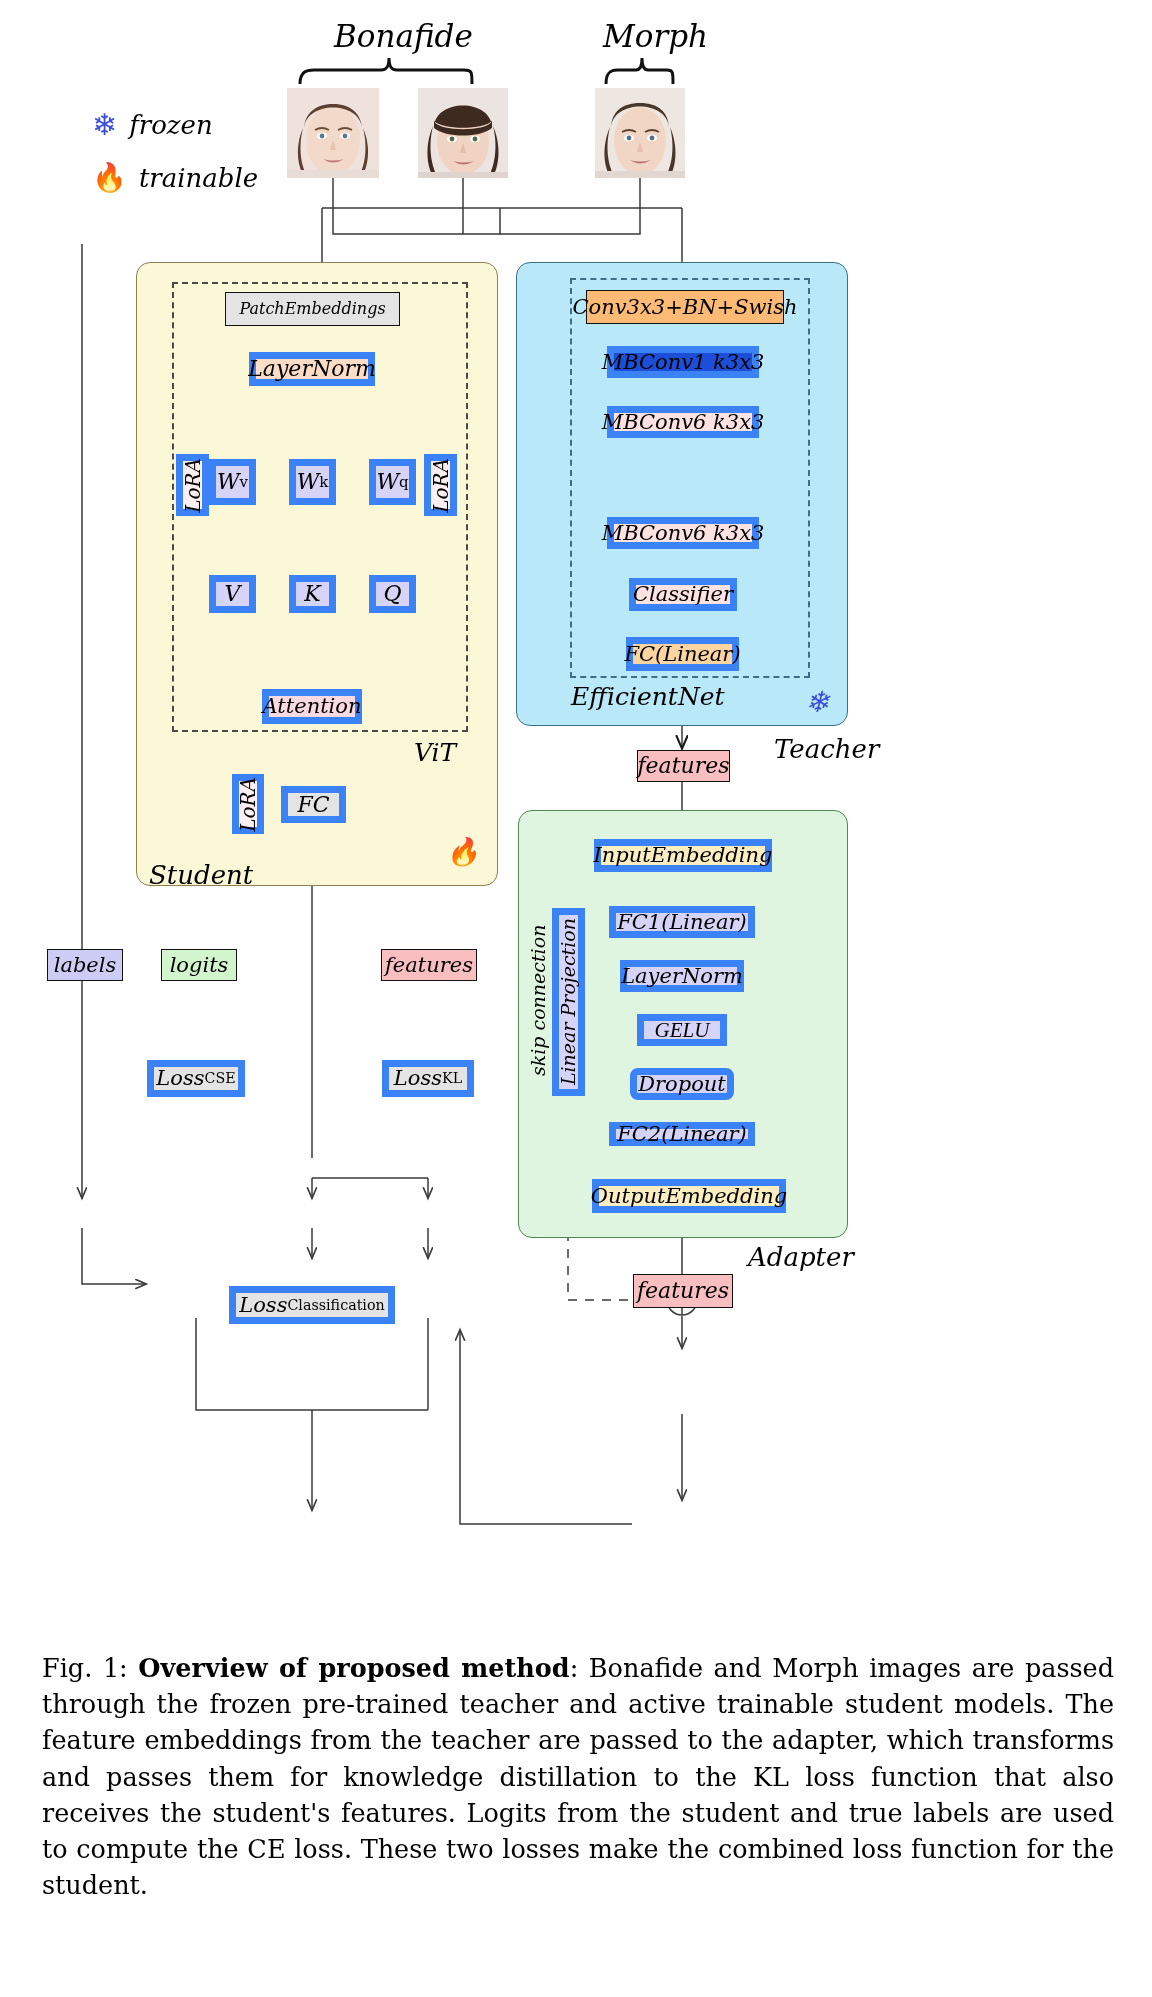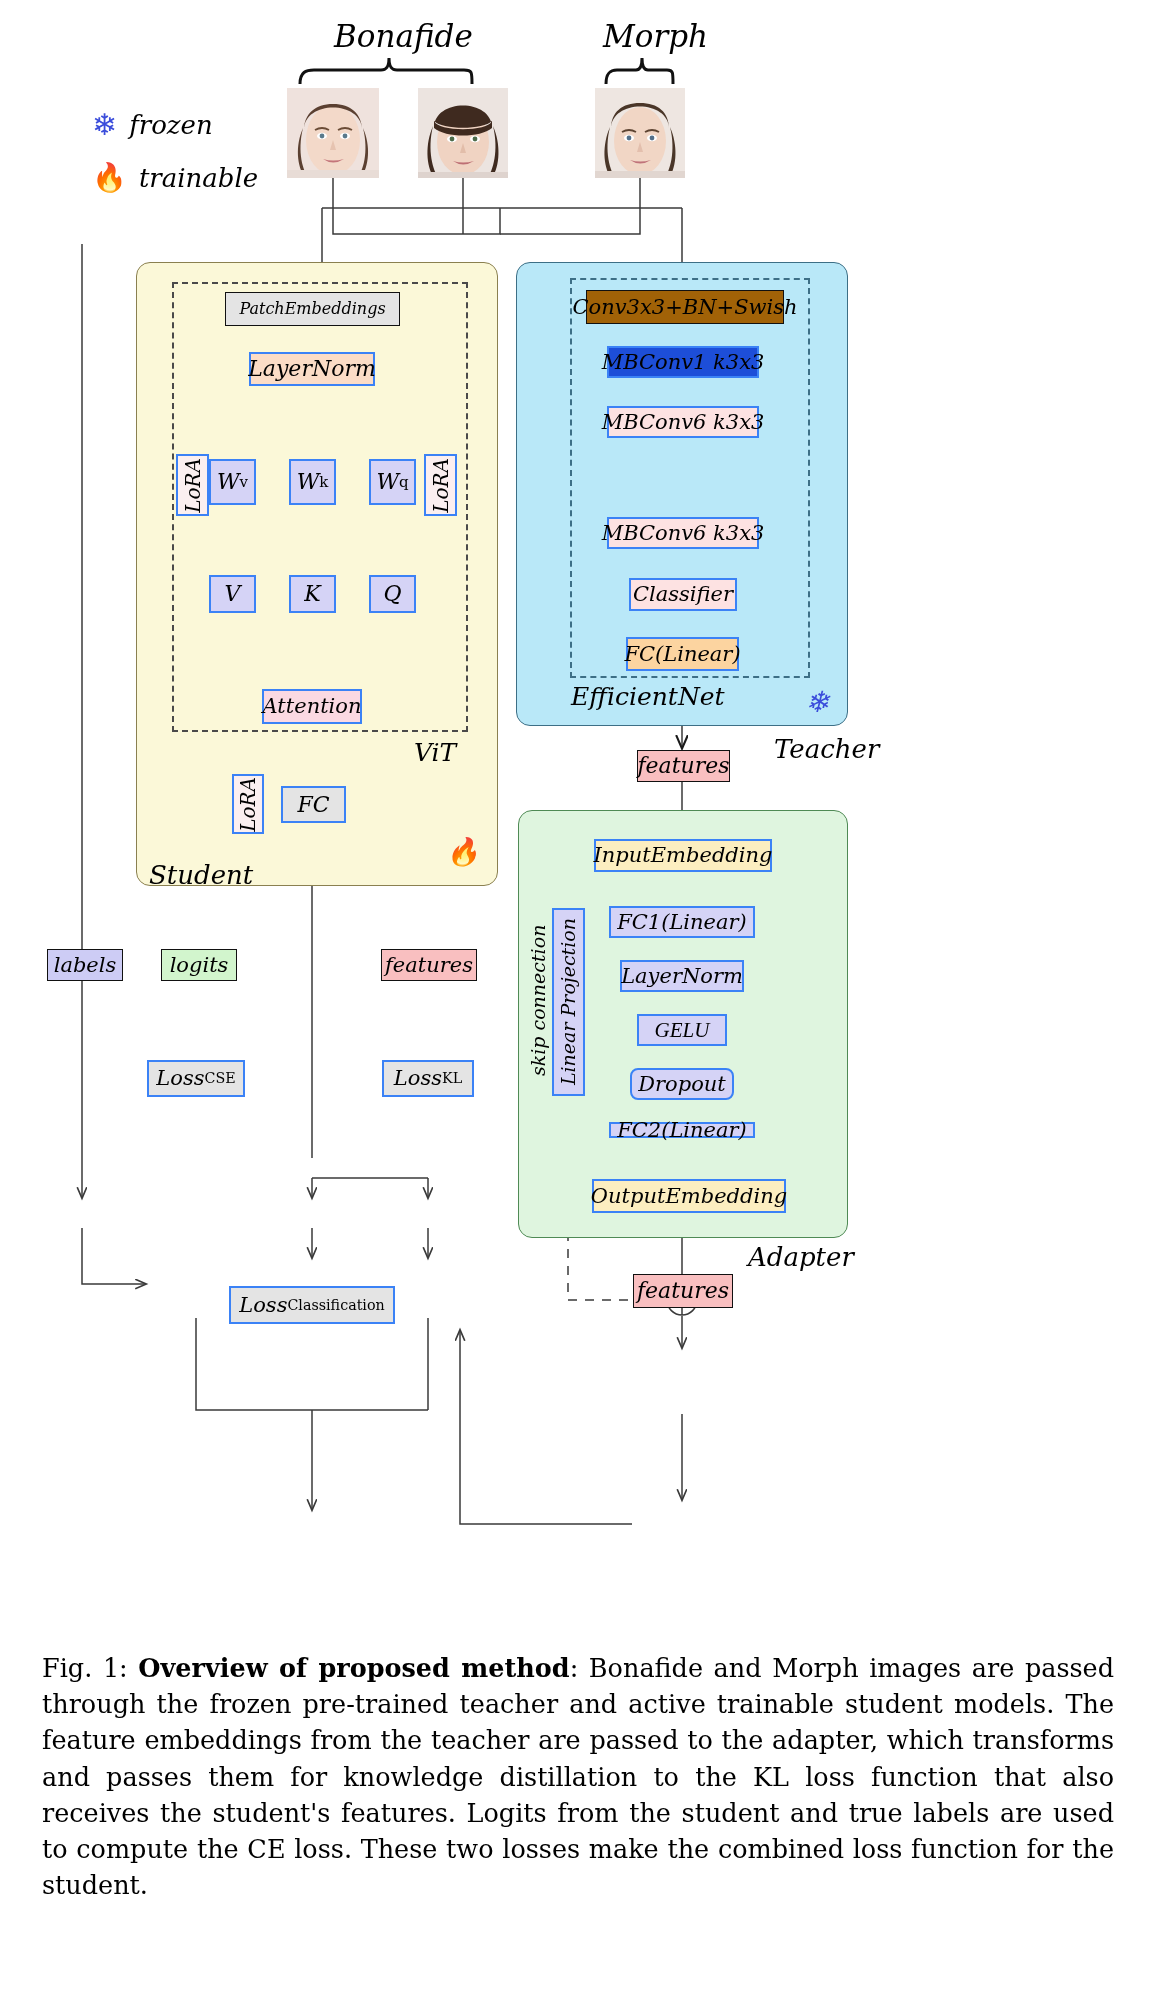--- a/index.html
+++ b/index.html
@@ -8,21 +8,21 @@
     font-family:"DejaVu Serif","Liberation Serif",serif;
     color:#000;overflow:hidden;
   }
   #canvas{position:absolute;left:0;top:0;width:1152px;height:1997px;}
   svg.wires{position:absolute;left:0;top:0;width:1152px;height:1997px;pointer-events:none;}
 
   
   .node{
     position:absolute;box-sizing:border-box;
     display:flex;align-items:center;justify-content:center;
-    border:2px solid #3b82f6;
+    border:7px solid #3b82f6;
     font-style:italic;
     white-space:nowrap;
     line-height:1;
     z-index:5;
   }
   .node.thick{border:1.6px solid #111;}
   .vert{writing-mode:vertical-rl;transform:rotate(180deg);}
 
   
   .panel{position:absolute;box-sizing:border-box;border-radius:14px;z-index:1;}
@@ -276,21 +276,21 @@
   </div>
   <div class="node" style="left:281px;top:786px;width:65px;height:37px;background:#e4e4e4;font-size:22px;">FC</div>
 
   <div class="flabel" style="left:414px;top:738px;font-size:25px;">ViT</div>
   <div class="flabel" style="left:149px;top:860px;font-size:26px;">Student</div>
   <div class="flabel" style="left:446px;top:838px;"><span class="flame" style="font-size:27px;">🔥</span></div>
 
   <div class="panel panel-teacher" style="left:516px;top:262px;width:332px;height:464px;"></div>
   <div class="dashbox teal" style="left:570px;top:278px;width:240px;height:400px;"></div>
 
-  <div class="node thick" style="left:586px;top:290px;width:198px;height:34px;background:#a16207;font-size:21px;">Conv3x3+BN+Swish</div>
+  <div class="node thick" style="left:586px;top:290px;width:198px;height:34px;background:#fdba74;font-size:21px;">Conv3x3+BN+Swish</div>
   <div class="node" style="left:607px;top:346px;width:152px;height:32px;background:#1d4ed8;font-size:21px;">MBConv1 k3x3</div>
   <div class="node" style="left:607px;top:406px;width:152px;height:32px;background:#fde2e2;font-size:21px;">MBConv6 k3x3</div>
   <div class="node" style="left:607px;top:517px;width:152px;height:32px;background:#fde2e2;font-size:21px;">MBConv6 k3x3</div>
   <div class="node" style="left:629px;top:578px;width:108px;height:33px;background:#fde2e2;font-size:21px;">Classifier</div>
   <div class="node" style="left:626px;top:637px;width:113px;height:34px;background:#fcd4a0;font-size:21px;">FC(Linear)</div>
 
   <div class="flabel" style="left:571px;top:682px;font-size:25px;">EfficientNet</div>
   <div class="flabel" style="left:805px;top:688px;"><span class="snow" style="font-size:29px;">❄</span></div>
   <div class="flabel" style="left:774px;top:734px;font-size:26px;">Teacher</div>
 
@@ -302,21 +302,21 @@
 
   <div class="flabel vert" style="left:528px;top:905px;font-size:19px;width:20px;height:190px;display:flex;align-items:center;justify-content:center;">skip connection</div>
   <div class="node" style="left:552px;top:908px;width:33px;height:188px;background:#d5d3f6;font-size:19px;">
     <span class="vert">Linear Projection</span>
   </div>
 
   <div class="node" style="left:609px;top:906px;width:146px;height:32px;background:#d5d3f6;font-size:21px;">FC1(Linear)</div>
   <div class="node" style="left:620px;top:960px;width:124px;height:32px;background:#d5d3f6;font-size:21px;">LayerNorm</div>
   <div class="node" style="left:637px;top:1014px;width:90px;height:32px;background:#d5d3f6;font-size:21px;font-family:Liberation Serif, serif;">GELU</div>
   <div class="node" style="left:630px;top:1068px;width:104px;height:32px;background:#d5d3f6;font-size:21px;border-radius:8px;">Dropout</div>
-  <div class="node" style="left:609px;top:1122px;width:146px;height:16px;background:#d5d3f6;font-size:21px;">FC2(Linear)</div>
+  <div class="node" style="left:609px;top:1122px;width:146px;height:24px;background:#d5d3f6;font-size:21px;">FC2(Linear)</div>
   <div class="node" style="left:586px;top:1179px;width:194px;height:34px;background:#fceec0;font-size:21px;margin-left:6px;">OutputEmbedding</div>
 
   <div class="flabel" style="left:748px;top:1242px;font-size:26px;">Adapter</div>
 
   <div class="node thick" style="left:633px;top:1274px;width:100px;height:34px;background:#f9bfc0;font-size:22px;">features</div>
 
   <div class="node thick" style="left:47px;top:949px;width:76px;height:32px;background:#cdccf5;font-size:21px;">labels</div>
   <div class="node thick" style="left:161px;top:949px;width:76px;height:32px;background:#d2f5cd;font-size:21px;">logits</div>
   <div class="node thick" style="left:381px;top:949px;width:96px;height:32px;background:#f9bfc0;font-size:21px;">features</div>
 

